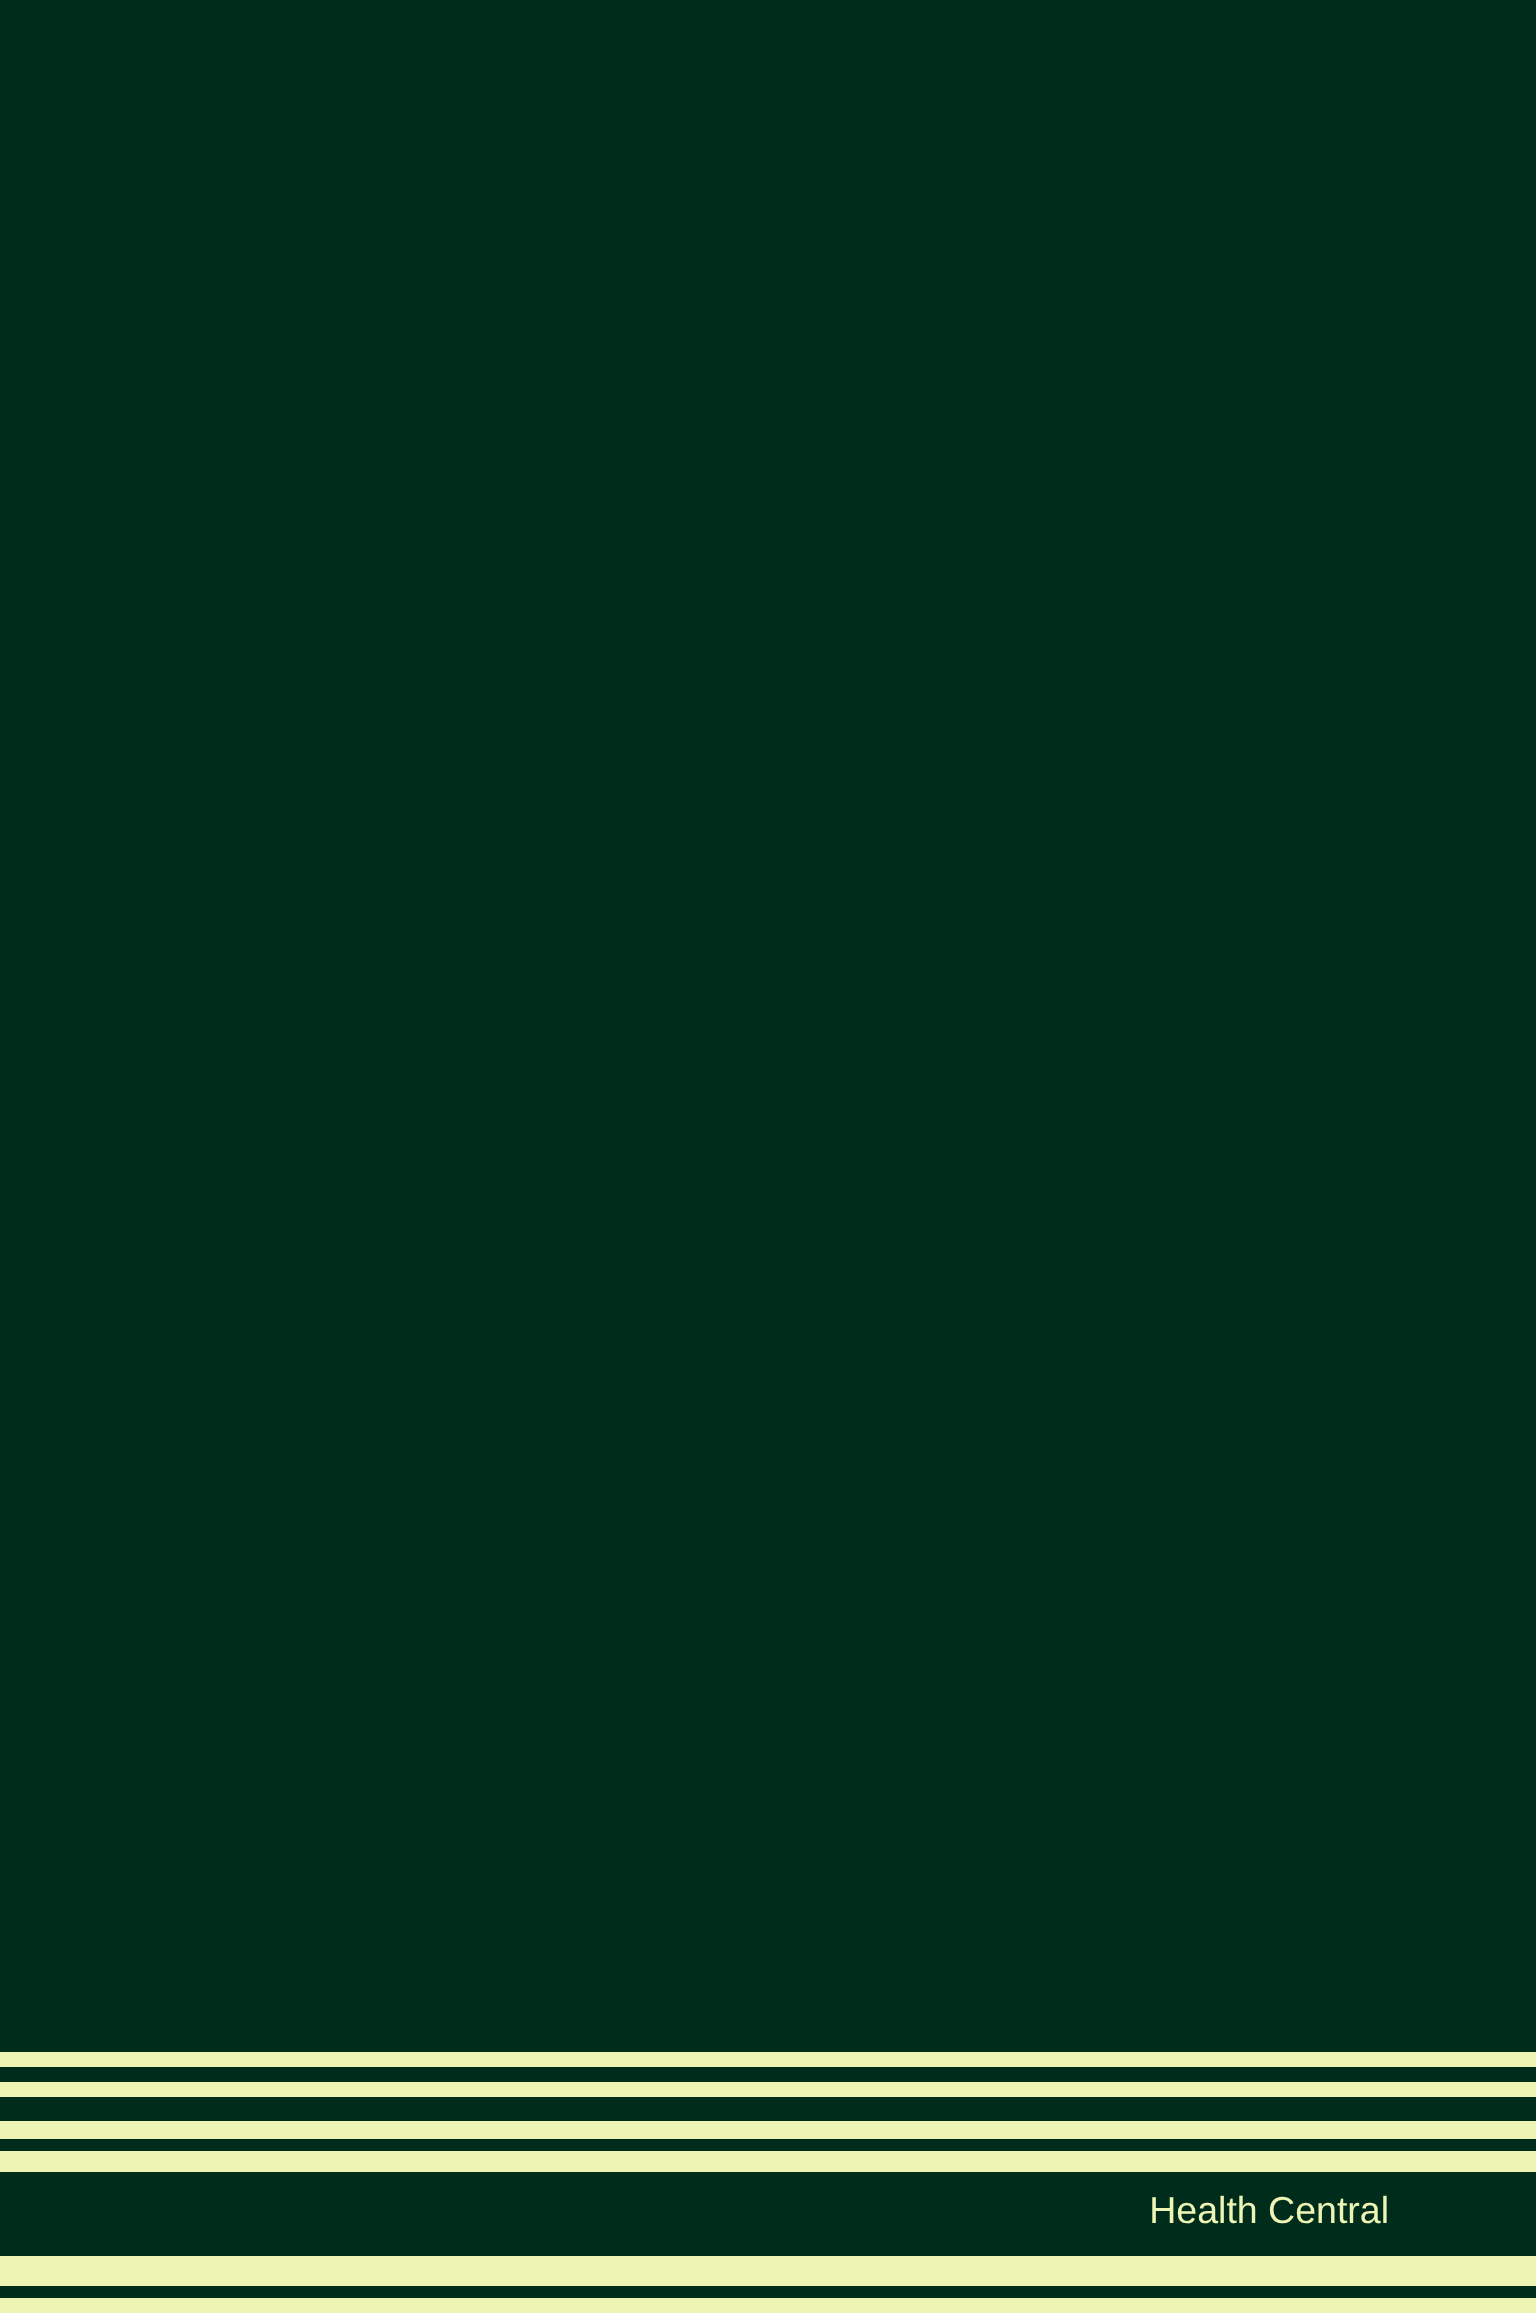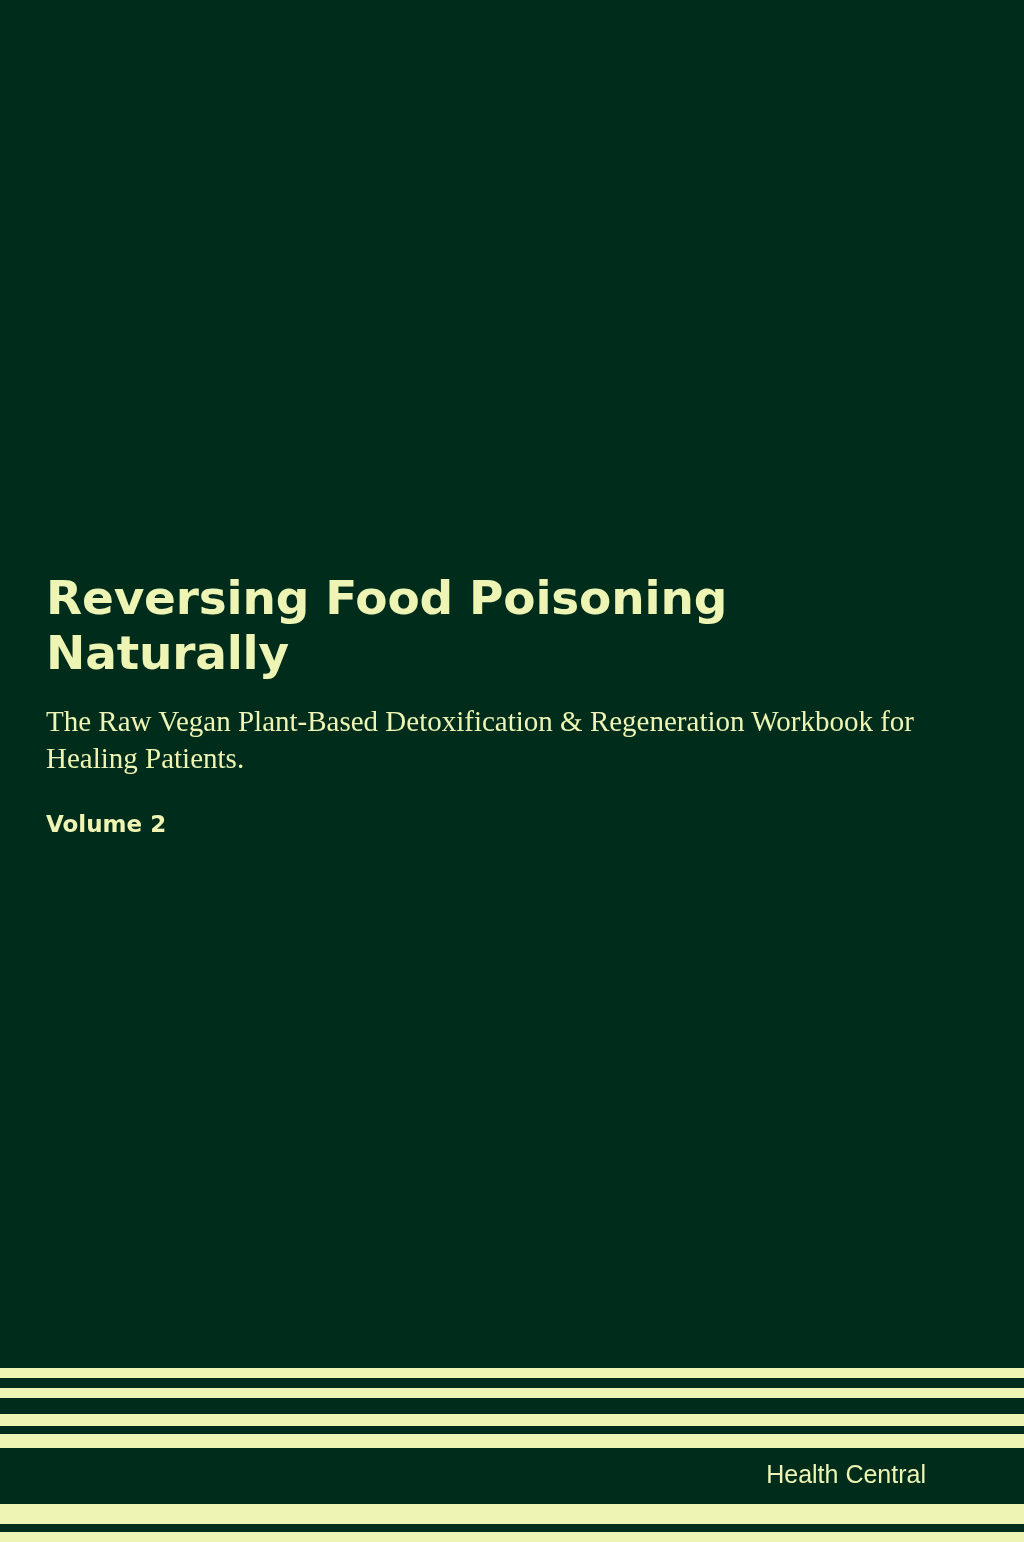--- a/index.html
+++ b/index.html
@@ -92,25 +92,20 @@
     font-size: 25px;
     color: #eef5b4;
     white-space: nowrap;
   }
 </style>
 </head>
 <body>
 
 <div class="cover">
 
-  <div class="title-block">
-    <h1 class="book-title">Reversing Food Poisoning Naturally</h1>
-    <p class="book-subtitle">The Raw Vegan Plant-Based Detoxification &amp; Regeneration Workbook for Healing Patients.</p>
-    <p class="book-volume">Volume 2</p>
-  </div>
 
   <div class="bottom-bands">
     <div class="band band-light h10"></div>
     <div class="band band-dark h10"></div>
     <div class="band band-light h10"></div>
     <div class="band band-dark h16"></div>
     <div class="band band-light h12"></div>
     <div class="band band-dark h8"></div>
     <div class="band band-light h14"></div>
     <div class="publisher-band">

